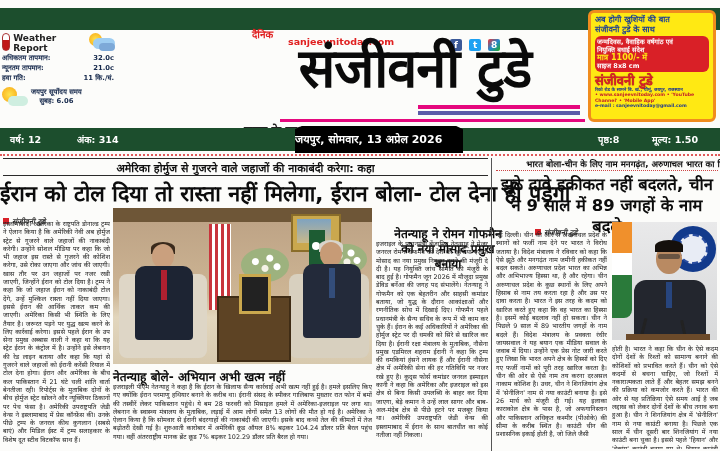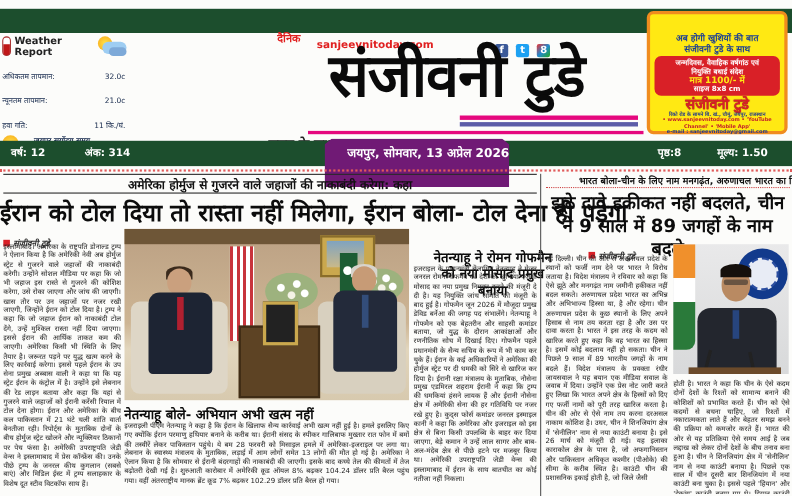--- a/index.html
+++ b/index.html
@@ -7,47 +7,47 @@
     width:720px;height:451px;position:relative;overflow:hidden;
     background:#fcfcfa;font-family:"DejaVu Sans",sans-serif;color:#1a1a1a;
   }
   .abs{position:absolute;}
   
   .green-bar{background:#1c4e2d;}
   .top-green{left:0;top:8px;width:720px;height:22px;}
   
   .weather{left:2px;top:33px;width:112px;height:92px;font-size:7px;}
   .weather .wr-title{font-weight:bold;font-size:9px;color:#222;line-height:10px;}
-  .wrow{display:flex;justify-content:space-between;font-weight:normal;color:#15284b;font-size:6.8px;line-height:10px;margin-top:12px;}
+  .wrow{display:flex;justify-content:space-between;font-weight:bold;color:#15284b;font-size:6.8px;line-height:10px;}
   .thermo{width:7px;height:16px;background:linear-gradient(#fff 40%,#c01818 40%);border:1px solid #a33;border-radius:4px;display:inline-block;}
   .suncloud{width:30px;height:20px;position:relative;display:inline-block;}
   .sun{width:13px;height:13px;border-radius:50%;background:radial-gradient(#ffe34d,#f8a613);position:absolute;}
   .cloud{position:absolute;background:#9ecdf2;border-radius:10px;}
   .sunrise-t{font-weight:bold;color:#15284b;font-size:6.8px;text-align:center;}
   
   .daily{color:#e02020;font-weight:bold;font-size:10px;}
   .site{color:#e02020;font-weight:bold;font-size:9.5px;}
   .mast-title{font-weight:bold;color:#0a0a0a;font-size:54px;line-height:54px;letter-spacing:-1px;white-space:nowrap;}
   .tagline{font-weight:bold;font-size:12.5px;color:#222;}
   .soc{width:12px;height:12px;color:#fff;font-size:9px;font-weight:bold;text-align:center;line-height:12px;border-radius:2px;display:inline-block;margin-left:2px;}
   .bar-mag{background:#e5087e;}
   .bar-pur{background:#5c5ca8;}
   
-  .adbox{left:588px;top:10px;width:128px;height:112px;background:#ffe913;border:3px solid #f08c1e;border-radius:6px;box-sizing:border-box;padding:17px 4px;text-align:center;}
+  .adbox{left:588px;top:10px;width:128px;height:112px;background:#ffe913;border:3px solid #f08c1e;border-radius:6px;box-sizing:border-box;padding:2px 4px;text-align:left;}
   .ad-blue{color:#1c3f94;font-weight:bold;font-size:8px;line-height:9.5px;}
   .ad-red{background:#d92027;border-radius:6px;color:#fff;font-size:6.5px;line-height:8px;padding:2px 2px;margin-top:2px;font-weight:bold;}
   .ad-price{color:#ffe913;font-size:8px;}
   .ad-logo{color:#d92027;font-weight:bold;font-size:13px;line-height:13px;margin-top:2px;
     text-shadow:0 0 1px #7a1010;}
   .ad-small{font-size:4.6px;color:#203a8c;line-height:5.4px;font-weight:bold;}
   
   .dateline{left:0;top:128px;width:720px;height:23px;}
   .dl-txt{color:#fff;font-weight:bold;font-size:9.5px;line-height:23px;}
-  .datebox{left:295px;top:126px;width:168px;height:44px;background:#701a75;color:#fff;
-    font-weight:bold;font-size:11px;text-align:right;line-height:27px;
+  .datebox{left:295px;top:126px;width:168px;height:27px;background:#000000;color:#fff;
+    font-weight:bold;font-size:11px;text-align:left;line-height:27px;
     clip-path:polygon(0 12%,4% 0,96% 0,100% 12%,100% 100%,0 100%);}
   .red-dotted{border-top:2px dotted #e05a5a;}
   
   .rule{background:#2a2a2a;}
   .kicker{font-weight:bold;font-size:11px;text-align:center;color:#111;}
   .headline1{font-weight:bold;font-size:21.5px;color:#0c0c0c;text-align:center;white-space:nowrap;}
   .headline2{font-weight:bold;font-size:16.5px;color:#0c0c0c;text-align:center;line-height:21px;}
   .kicker2{font-weight:bold;font-size:8.6px;text-align:center;color:#111;margin-left:24px;}
   .byline{font-weight:bold;font-style:italic;font-size:7.5px;color:#333;}
   .redsq{display:inline-block;width:6px;height:6px;background:#d92027;margin-right:3px;}

